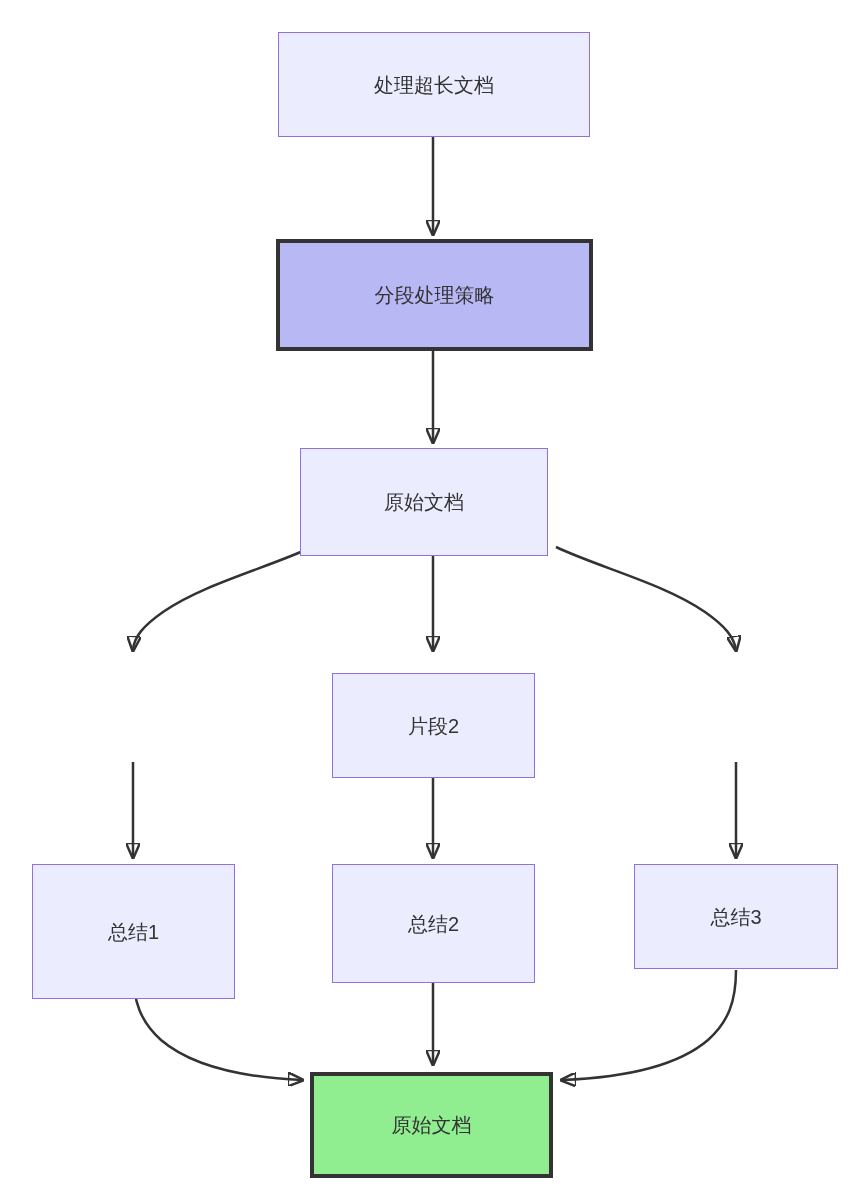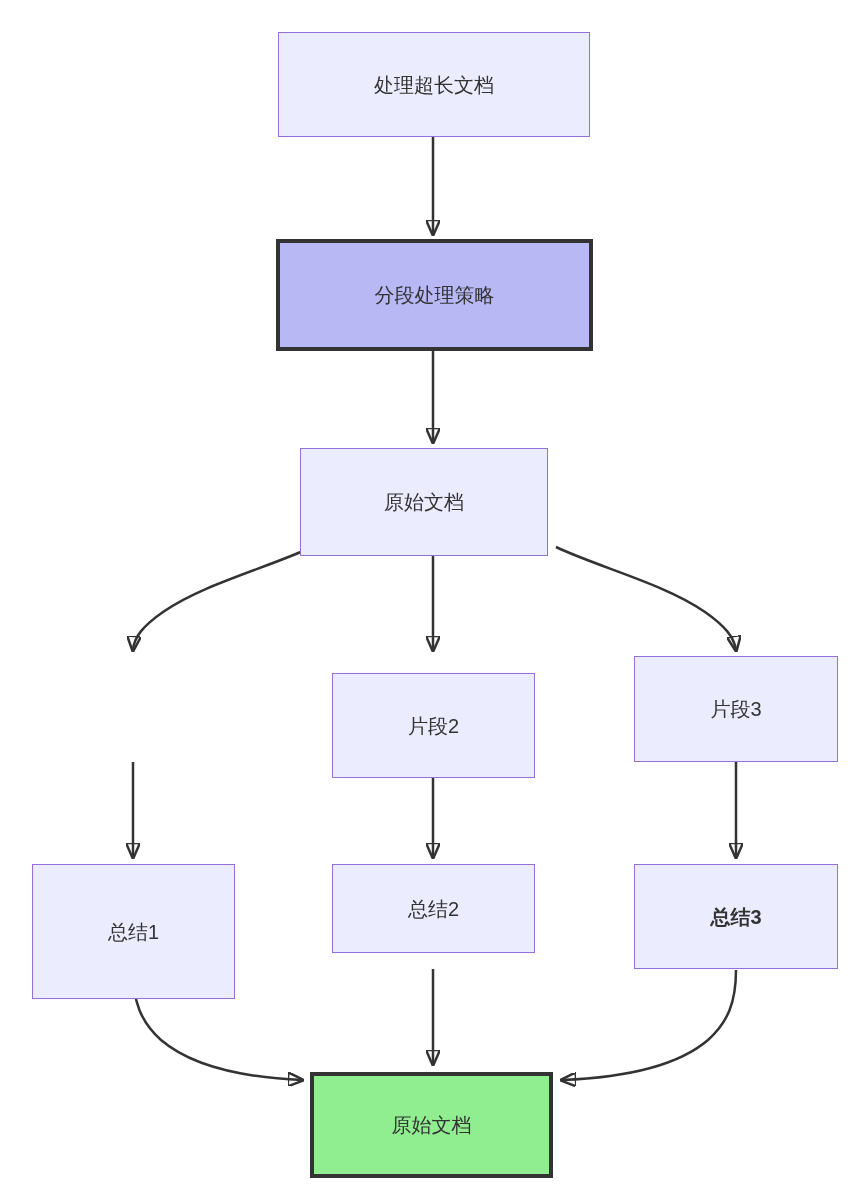--- a/index.html
+++ b/index.html
@@ -53,22 +53,22 @@
     border:4px solid var(--result-border);
   }
   
   #n-title    {left:278px; top:32px;  width:312px; height:105px;}
   #n-strategy {left:276px; top:239px; width:317px; height:112px;}
   #n-source   {left:300px; top:448px; width:248px; height:108px;}
   #n-chunk1   {left:32px;  top:657px; width:203px; height:105px;}
   #n-chunk2   {left:332px; top:657px; width:203px; height:105px;margin-top:16px;}
   #n-chunk3   {left:634px; top:656px; width:204px; height:106px;}
   #n-summary1 {left:32px;  top:864px; width:203px; height:135px;}
-  #n-summary2 {left:332px; top:864px; width:203px; height:89px;}
-  #n-summary3 {left:634px; top:864px; width:204px; height:105px;font-weight:bold;}
+  #n-summary2 {left:332px; top:864px; width:203px; height:119px;}
+  #n-summary3 {left:634px; top:864px; width:204px; height:105px;}
   #n-final    {left:310px; top:1072px;width:243px; height:106px;}
   .edges path{
     stroke:var(--edge-color);
     stroke-width:2.5px;
     fill:none;
   }
 </style>
 </head>
 <body>
 
@@ -103,23 +103,20 @@
 
   <div class="node" id="n-source">
     <span>原始文档</span>
   </div>
 
 
   <div class="node" id="n-chunk2">
     <span>片段2</span>
   </div>
 
-  <div class="node" id="n-chunk3">
-    <span>片段3</span>
-  </div>
 
   <div class="node" id="n-summary1">
     <span>总结1</span>
   </div>
 
   <div class="node" id="n-summary2">
     <span>总结2</span>
   </div>
 
   <div class="node" id="n-summary3">

